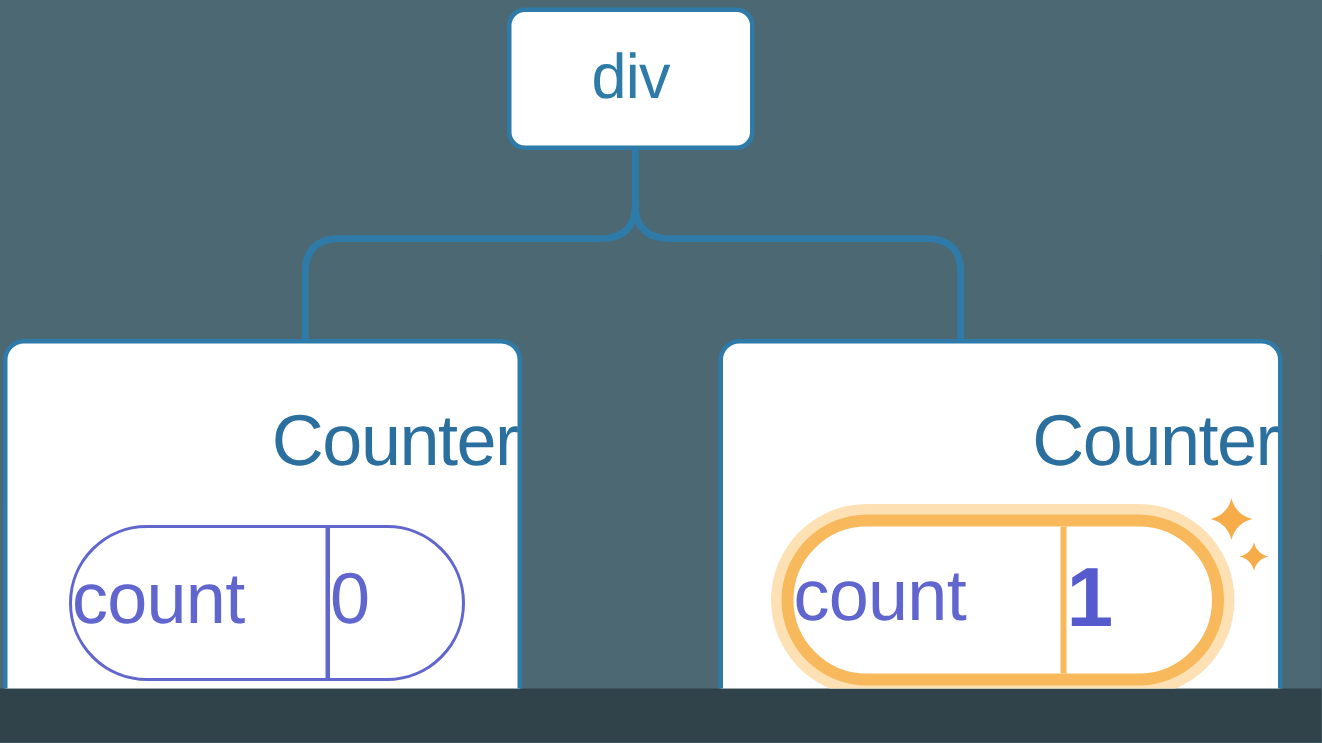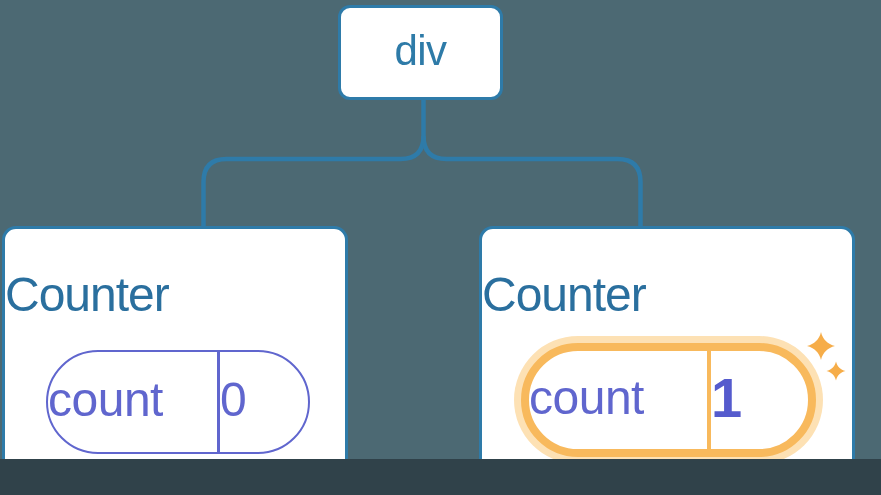--- a/index.html
+++ b/index.html
@@ -57,21 +57,21 @@
     border: 3px solid var(--border-blue, #2e7ba9);
     border-radius: 14px;
   }
   .card.left  { left: 2px;   width: 346px; }
   .card.right { left: 479px; width: 376px; }
 
   .card-title {
     position: absolute;
     left: 0; right: 0;
     top: 42px;
-    text-align: left;
+    text-align: right;
     font-size: 48px;
     font-weight: 500;
     letter-spacing: -1px;
     line-height: 1;
     color: var(--title-blue, #2a6f9e);
   }
 
   
   .pill {
     position: absolute;

